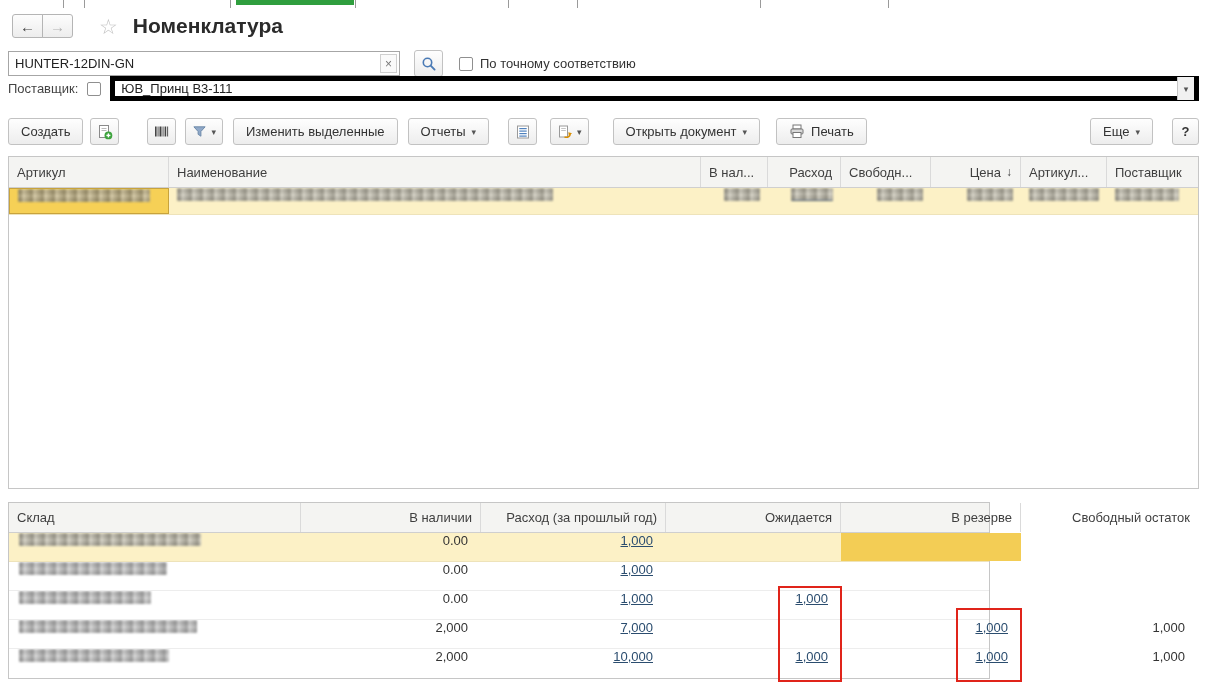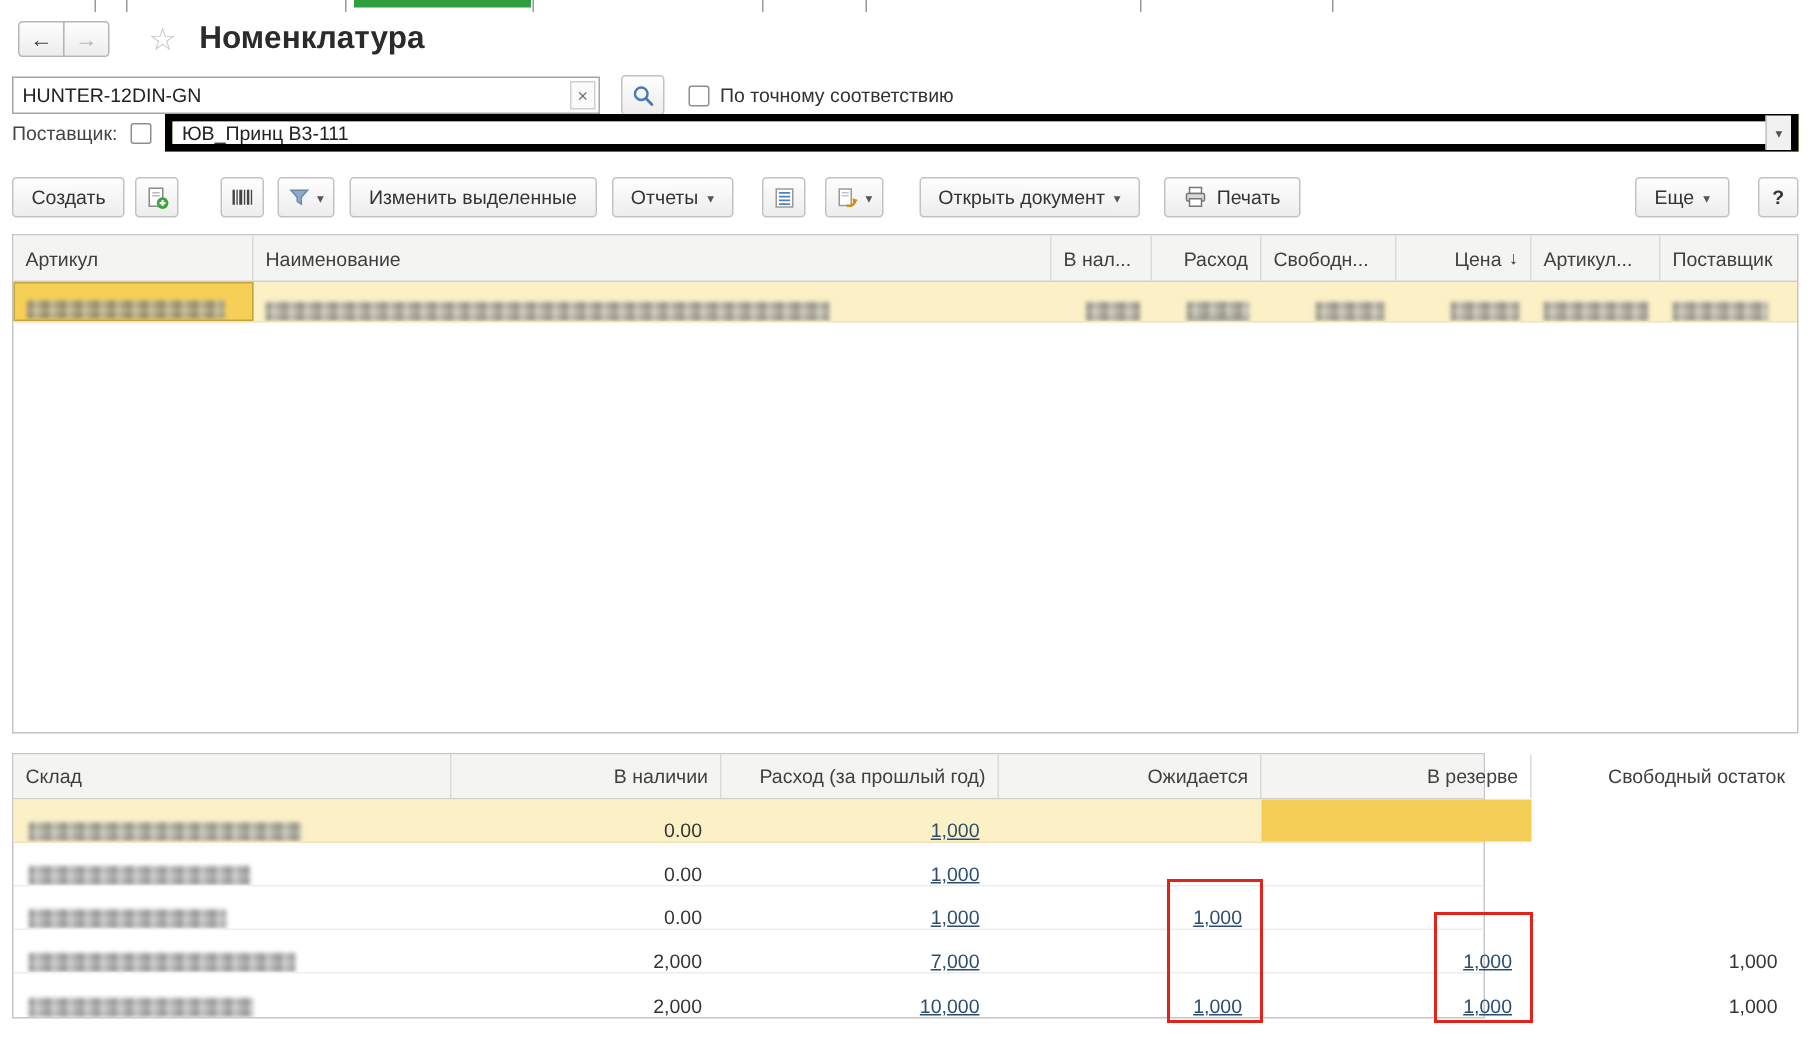--- a/index.html
+++ b/index.html
@@ -50,21 +50,21 @@
 
 
 .mtable{position:absolute;top:156px;left:8px;width:1191px;height:333px;border:1px solid #c6c6c6;background:#fff}
 .mt-grid{display:grid;grid-template-columns:160px 532px 67px 73px 90px 90px 86px 91px}
 .thead{background:#f4f4f2;border-bottom:1px solid #cfcfcf;height:31px}
 .hcell{display:flex;align-items:center;padding:0 8px;border-right:1px solid #dadada;color:#3f3f3f;overflow:hidden;white-space:nowrap}
 .hcell:last-child{border-right:none}
 .hcell.r{justify-content:flex-end}
 .sortarr{margin-left:5px;font-size:12px;color:#3f3f3f}
 .selrow{height:27px;background:#fcf1c6;border-bottom:1px solid #eee3ba}
-.cell{display:flex;align-items:flex-end;padding:0 8px;overflow:hidden;white-space:nowrap}
+.cell{display:flex;align-items:flex-start;padding:0 8px;overflow:hidden;white-space:nowrap}
 .cell.r{justify-content:flex-end}
 .curcell{background:#f6d056;border:1px solid #c8a33c}
 
 
 .stable{position:absolute;top:502px;left:8px;width:982px;border:1px solid #c6c6c6;background:#fff}
 .st-grid{display:grid;grid-template-columns:292px 180px 185px 175px 180px 177px}
 .sthead{background:#f4f4f2;border-bottom:1px solid #cfcfcf;height:30px}
 .strow{height:29px;border-bottom:1px solid #ededed}
 .strow:last-child{border-bottom:none}
 .strow.hl{background:#fcf1c6;border-bottom:1px solid #eee3ba}

